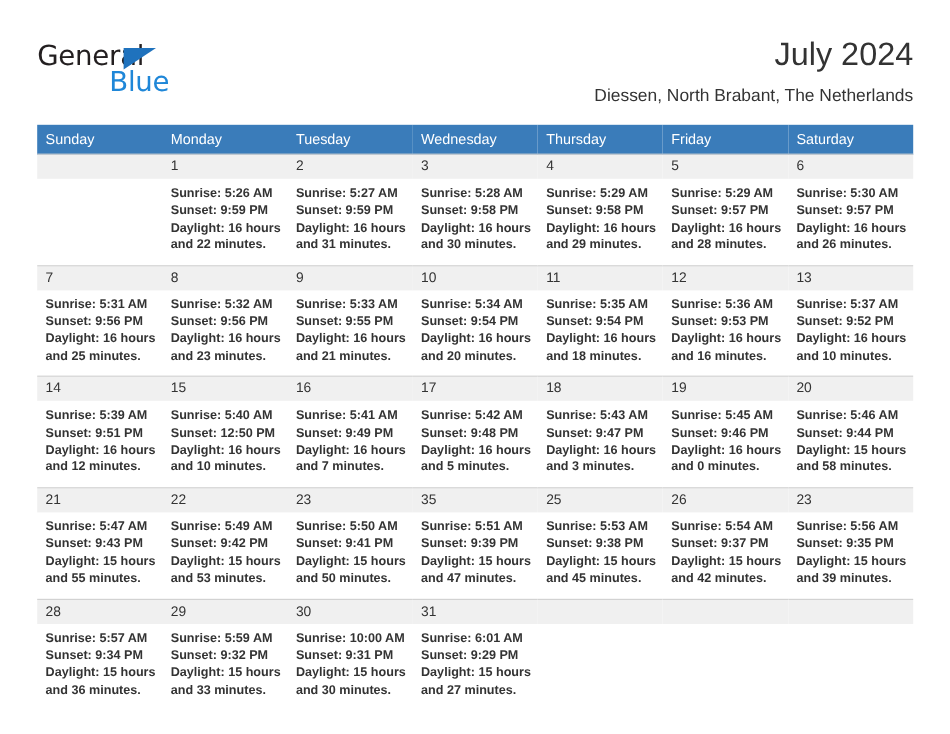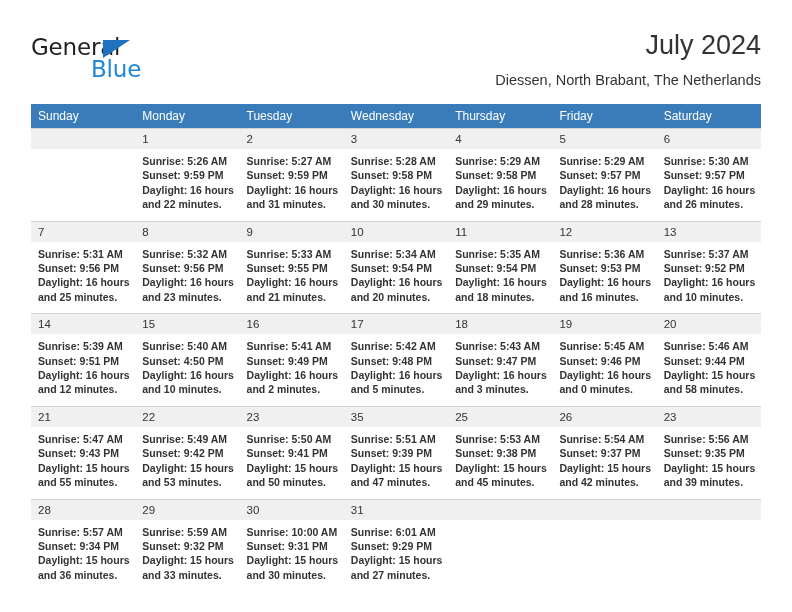--- a/index.html
+++ b/index.html
@@ -315,32 +315,32 @@
               <div class="cell-line">Sunrise: 5:39 AM</div>
               <div class="cell-line">Sunset: 9:51 PM</div>
               <div class="cell-line">Daylight: 16 hours</div>
               <div class="cell-line">and 12 minutes.</div>
             </div>
           </td>
           <td>
             <div class="daynum">15</div>
             <div class="cell-body">
               <div class="cell-line">Sunrise: 5:40 AM</div>
-              <div class="cell-line">Sunset: 4:50 PM</div>
+              <div class="cell-line">Sunset: 12:50 PM</div>
               <div class="cell-line">Daylight: 16 hours</div>
               <div class="cell-line">and 10 minutes.</div>
             </div>
           </td>
           <td>
             <div class="daynum">16</div>
             <div class="cell-body">
               <div class="cell-line">Sunrise: 5:41 AM</div>
               <div class="cell-line">Sunset: 9:49 PM</div>
               <div class="cell-line">Daylight: 16 hours</div>
-              <div class="cell-line">and 2 minutes.</div>
+              <div class="cell-line">and 7 minutes.</div>
             </div>
           </td>
           <td>
             <div class="daynum">17</div>
             <div class="cell-body">
               <div class="cell-line">Sunrise: 5:42 AM</div>
               <div class="cell-line">Sunset: 9:48 PM</div>
               <div class="cell-line">Daylight: 16 hours</div>
               <div class="cell-line">and 5 minutes.</div>
             </div>

